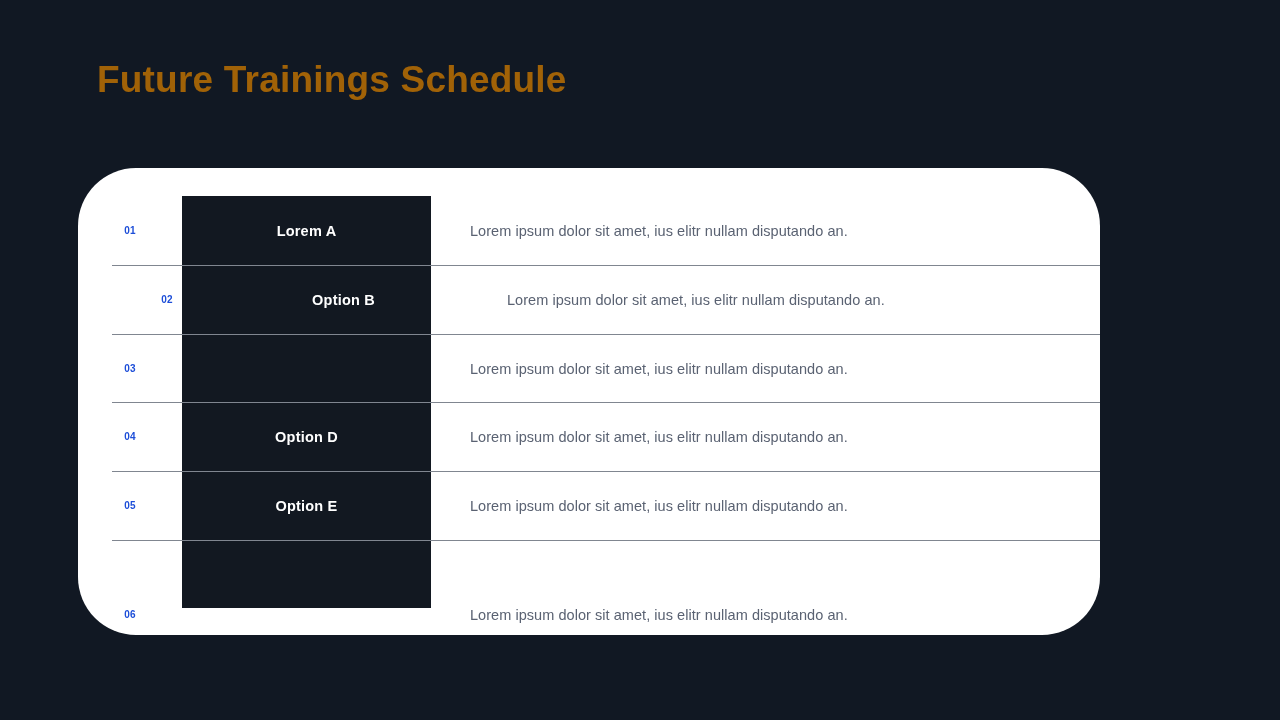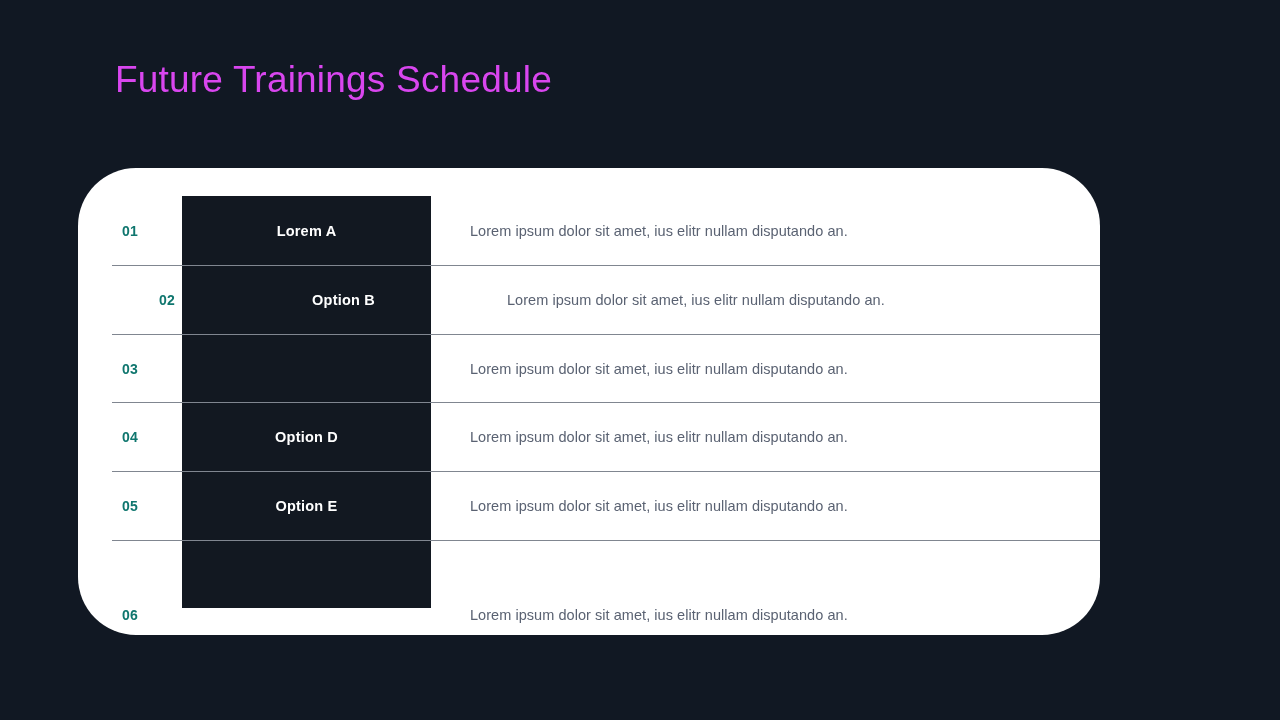--- a/index.html
+++ b/index.html
@@ -14,26 +14,25 @@
     overflow: hidden;
     position: relative;
   }
 
   
   #slide-title {
     position: absolute;
     left: 97px;
     top: 57px;
     font-size: 37px;
-    font-weight: normal;
+    font-weight: bold;
     letter-spacing: 0.2px;
-    color: #d946ef;
+    color: #a16207;
     white-space: nowrap;
     line-height: 46px;
-    margin-left: 18px;
   }
 
   
   #card {
     position: absolute;
     left: 78px;
     top: 168px;
     width: 1022px;
     height: 467px;
     background: #ffffff;
@@ -74,23 +73,23 @@
   .row.r2 { top: 166px; }
   .row.r3 { top: 234px; }
   .row.r4 { top: 303px; padding-left: 48px; }
   .row.r5 { top: 372px; margin-top: 40px; }
 
   .row-number {
     position: absolute;
     left: 0px;
     width: 104px;
     text-align: center;
-    font-size: 14px;
+    font-size: 10px;
     font-weight: bold;
-    color: #0f766e;
+    color: #1d4ed8;
     letter-spacing: 0.3px;
   }
 
   .row-option {
     position: absolute;
     left: 104px;
     width: 249px;
     text-align: center;
     font-size: 14.5px;
     font-weight: bold;

